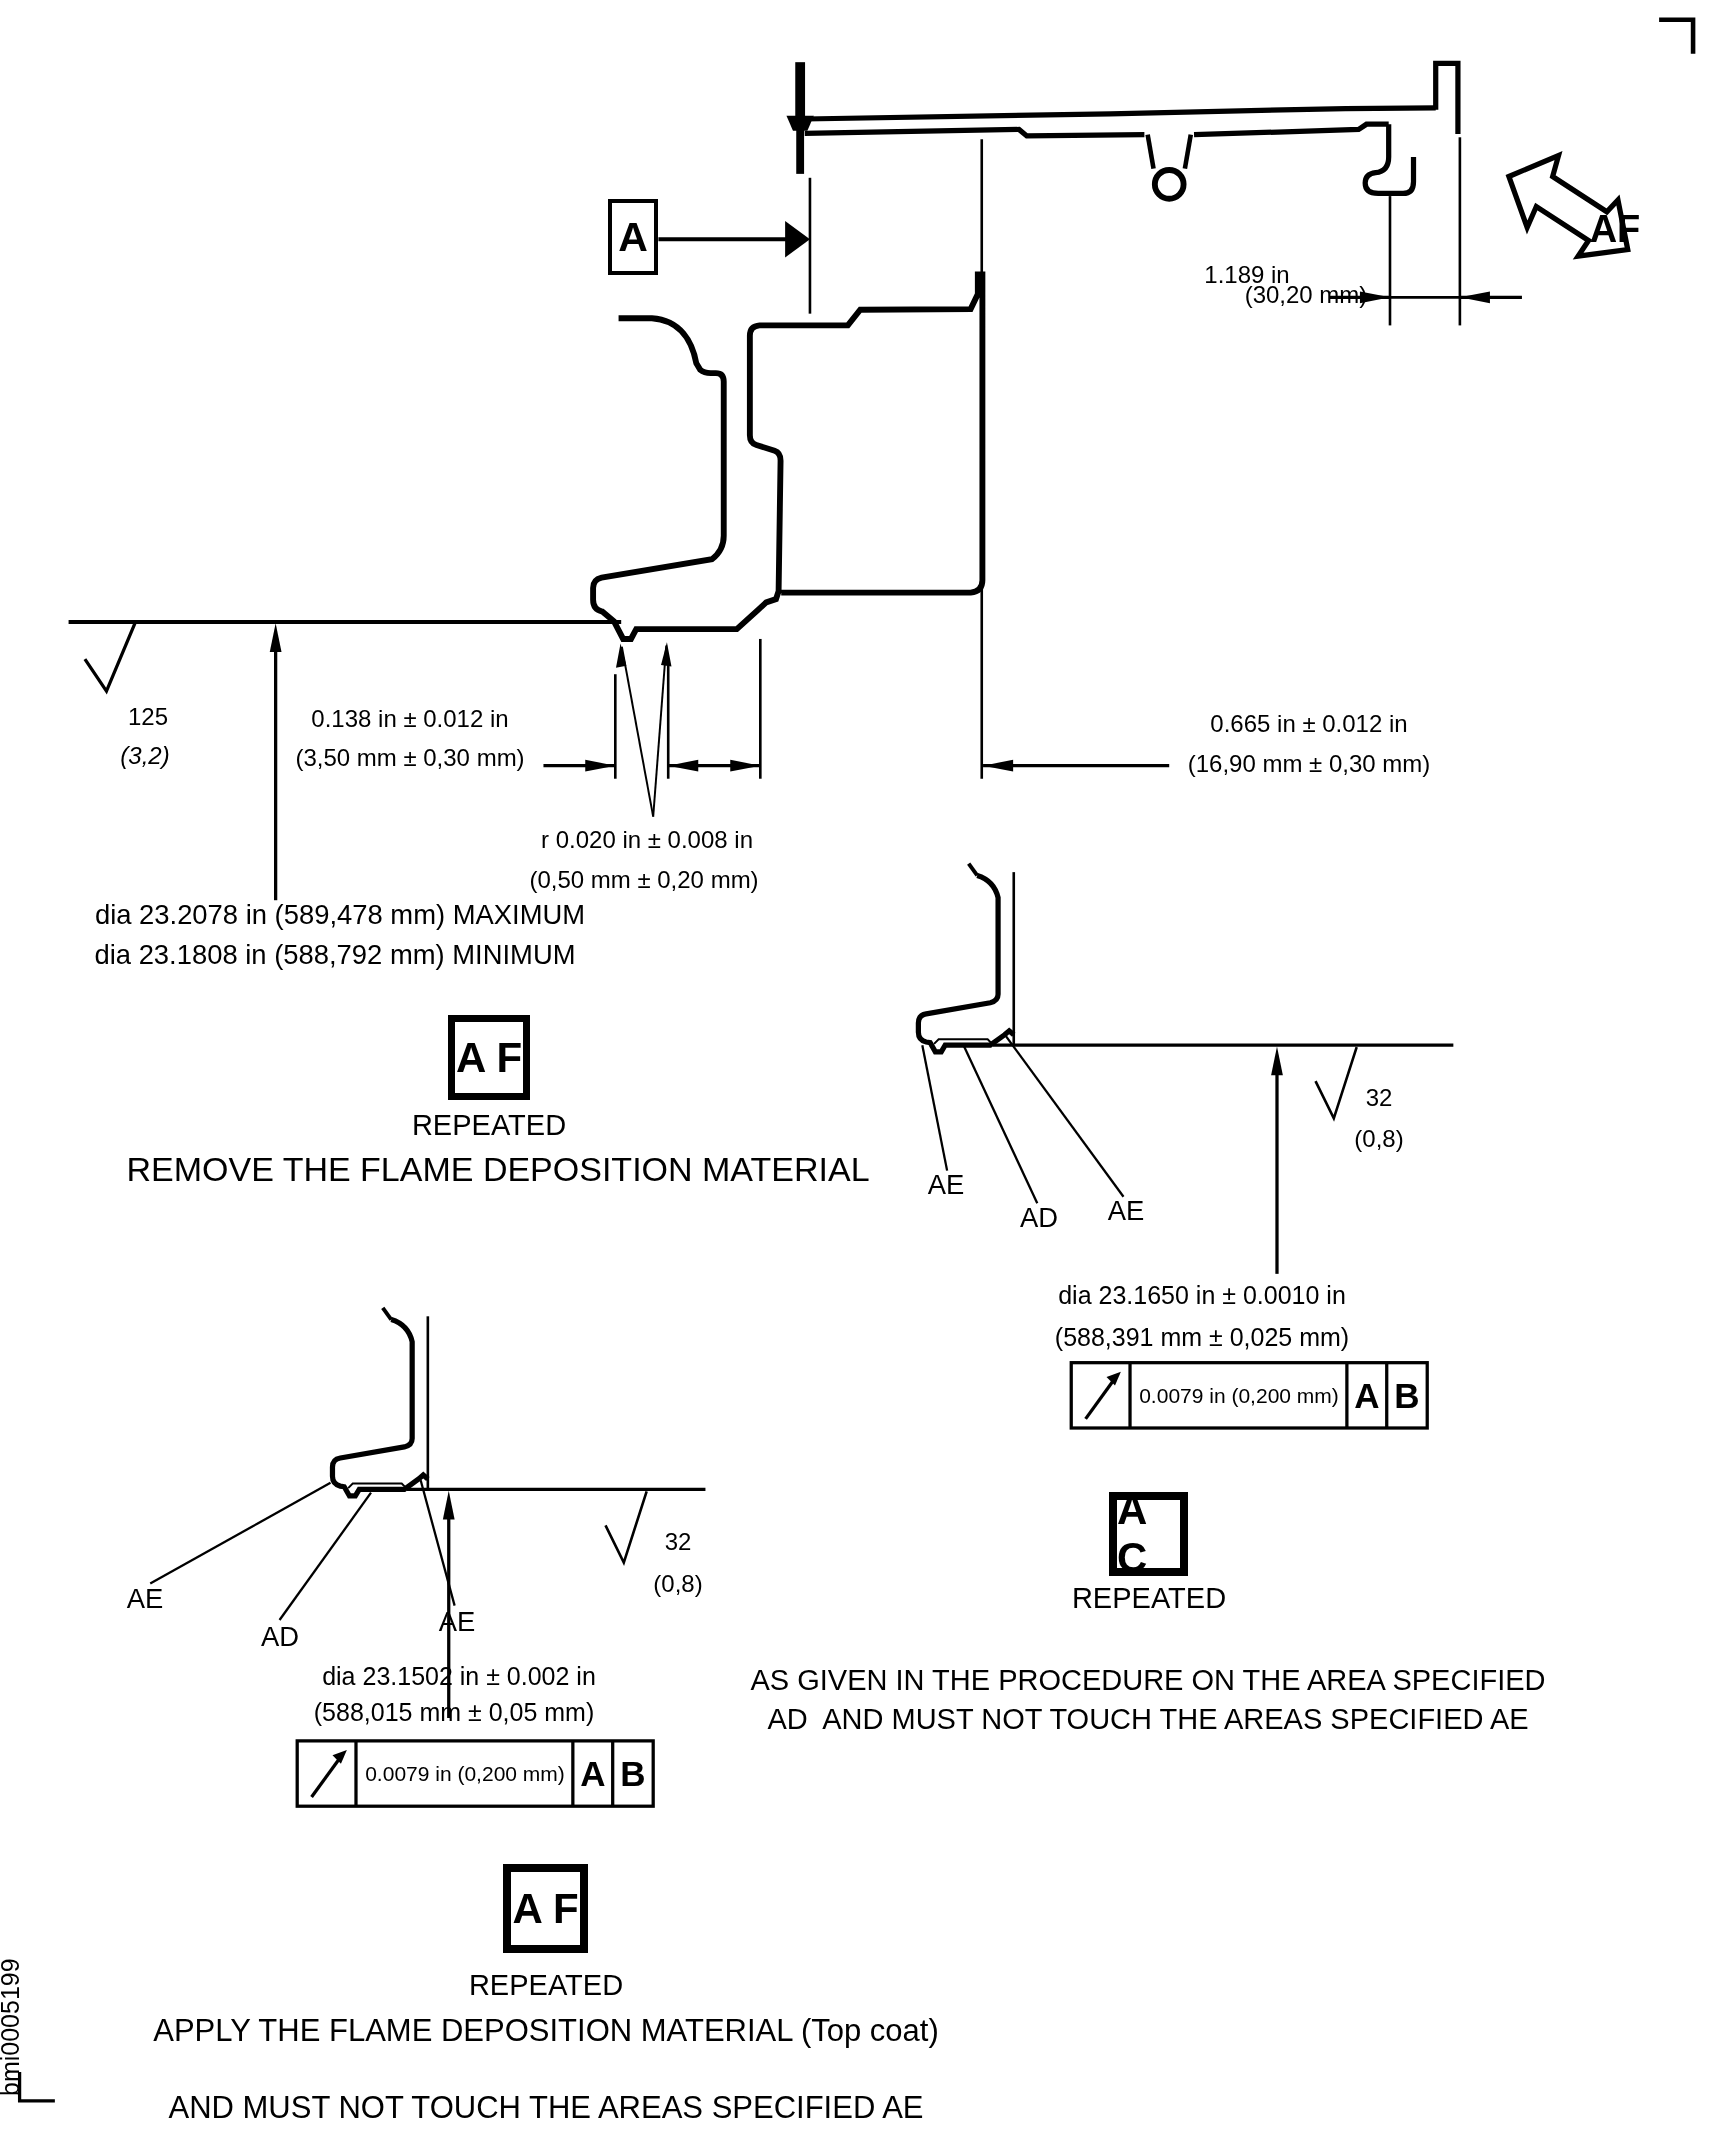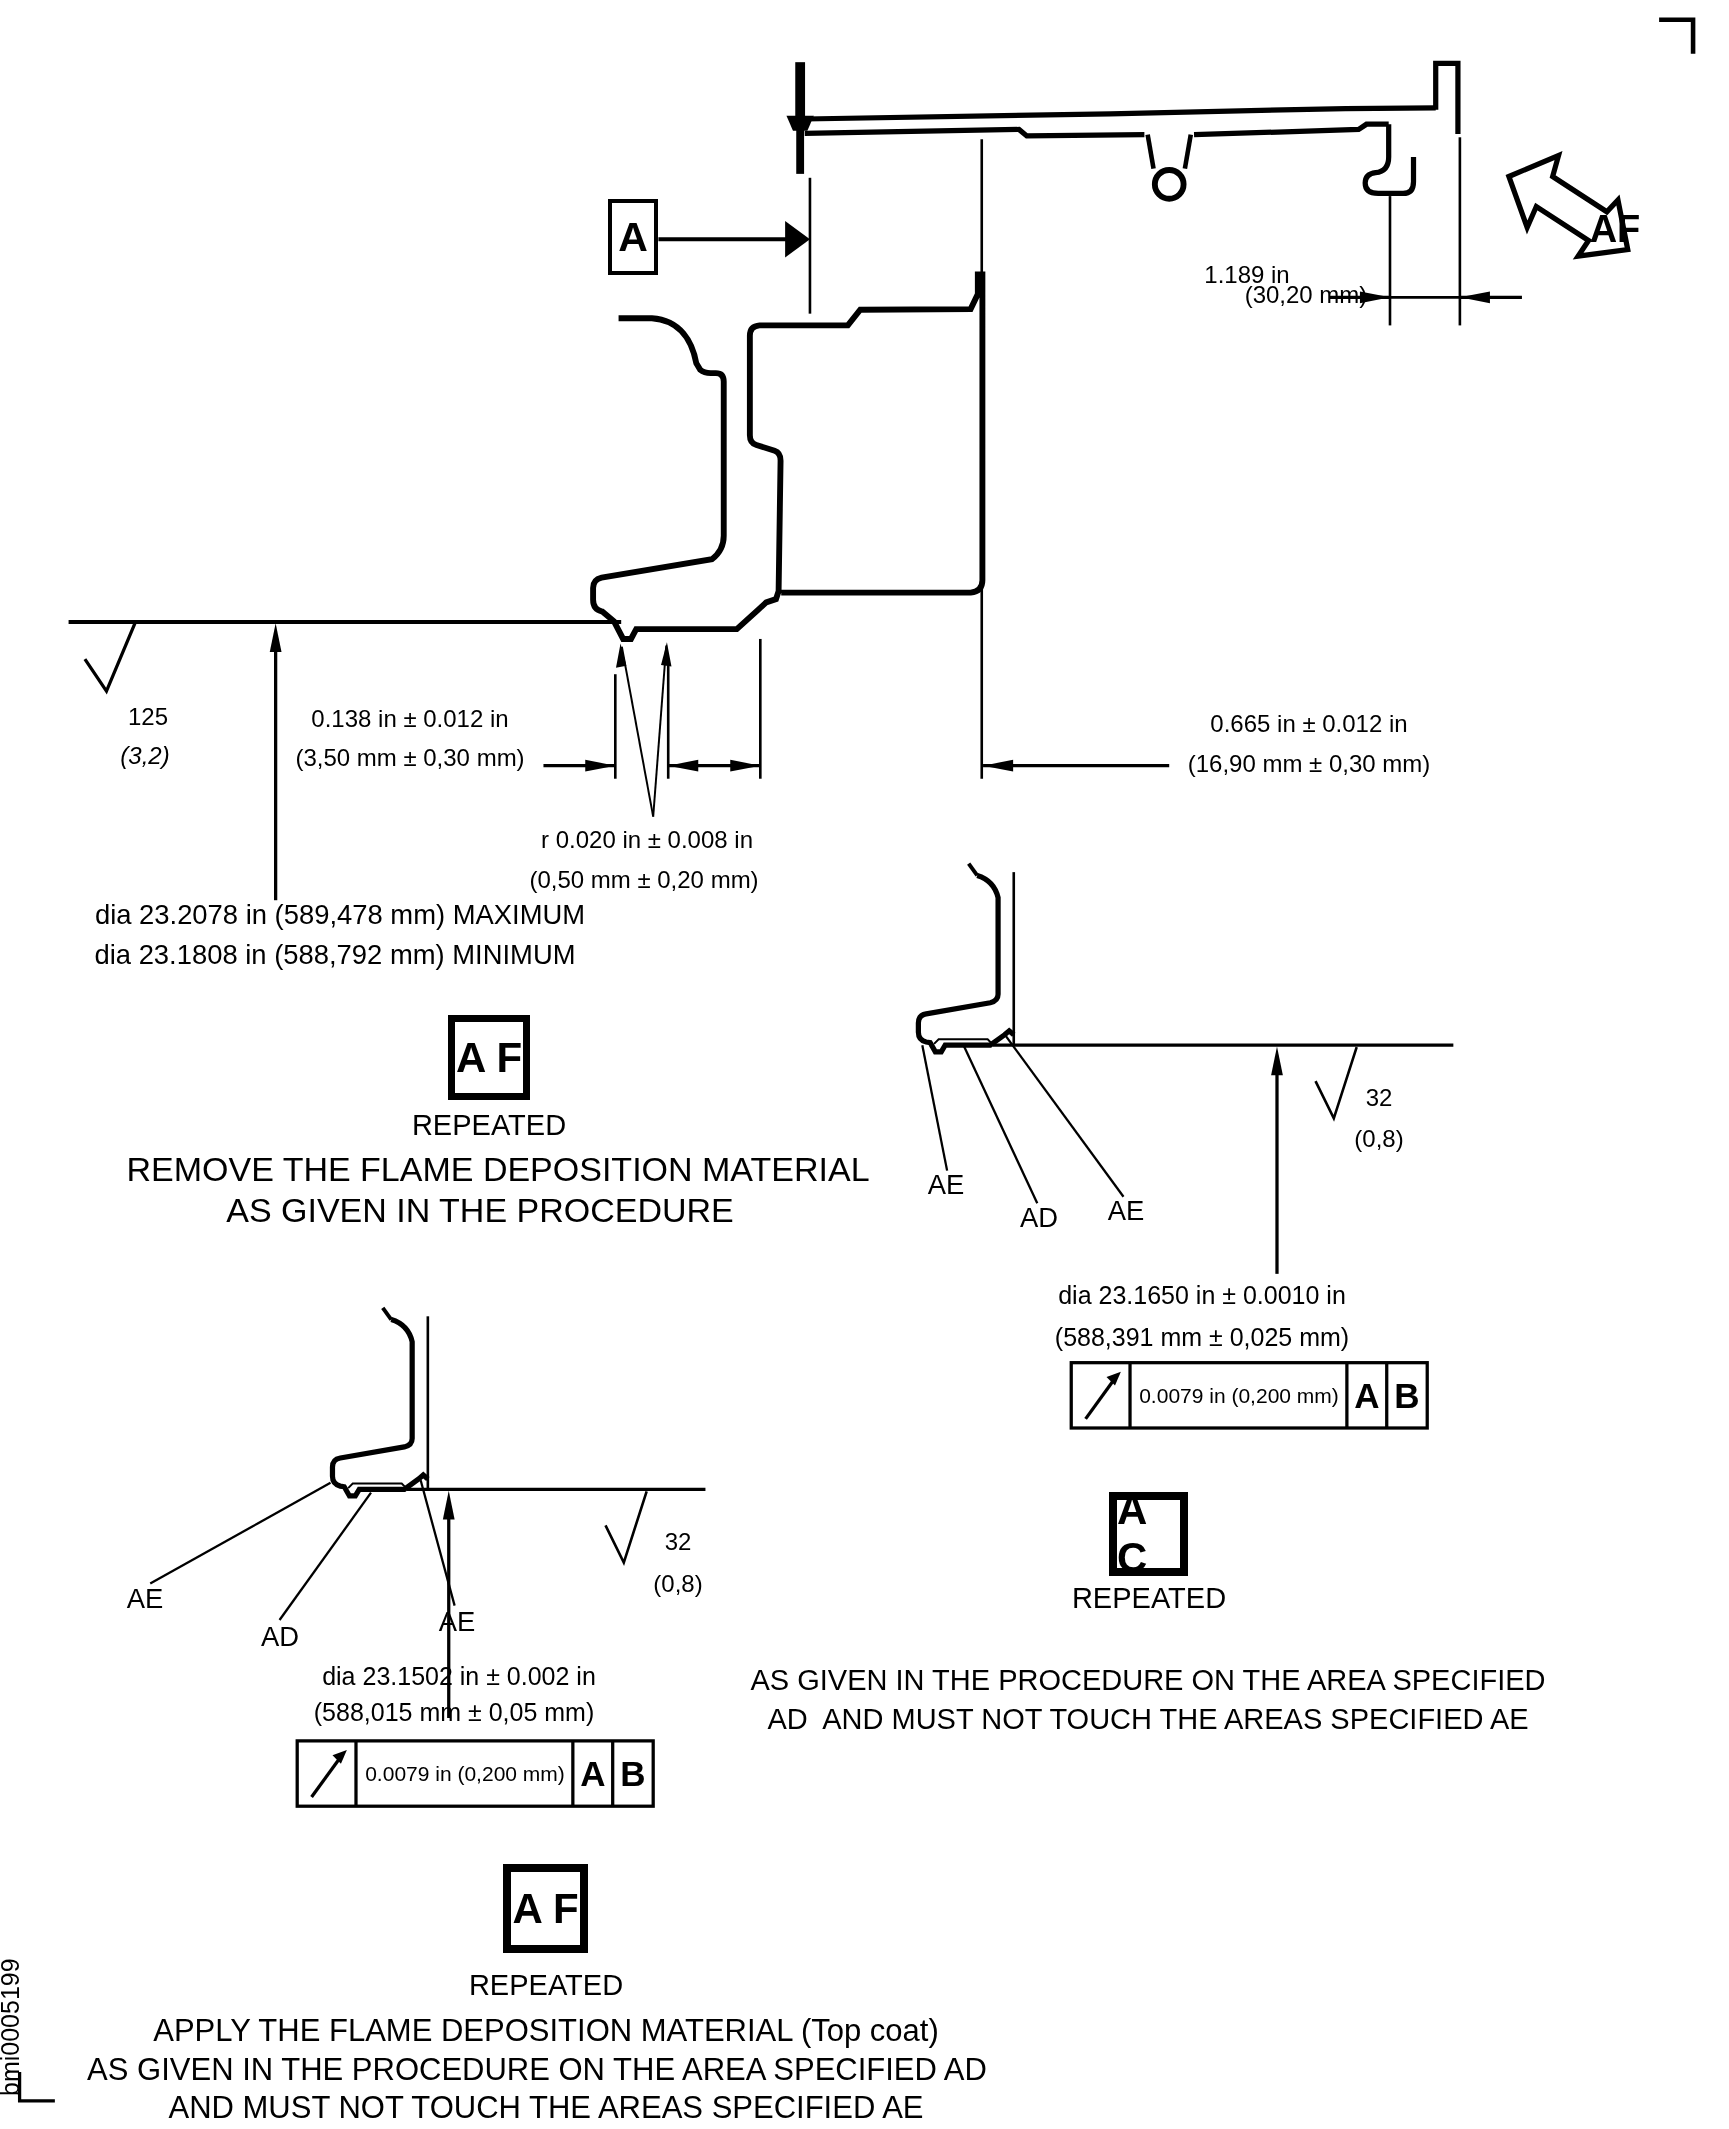--- a/index.html
+++ b/index.html
@@ -199,21 +199,20 @@
   <div class="t" style="left:647px;top:840px;font-size:24px;">r 0.020 in ± 0.008 in</div>
   <div class="t" style="left:644px;top:880px;font-size:24px;">(0,50 mm ± 0,20 mm)</div>
   <div class="t" style="left:340px;top:915px;font-size:27.4px;">dia 23.2078 in (589,478 mm) MAXIMUM</div>
   <div class="t" style="left:335px;top:955px;font-size:27.4px;">dia 23.1808 in (588,792 mm) MINIMUM</div>
 
   <div class="flag" style="left:448px;top:1015px;width:68px;height:71px;font-size:42px;">
       <span>A F</span>
     </div>
   <div class="t" style="left:489px;top:1126px;font-size:29px;">REPEATED</div>
   <div class="t" style="left:480px;top:1169px;font-size:34px;margin-left:18px;">REMOVE THE FLAME DEPOSITION MATERIAL</div>
-  <div class="t" style="left:480px;top:1210px;font-size:34px;">AS GIVEN IN THE PROCEDURE</div>
 
   <div class="t" style="left:946px;top:1185px;font-size:27.4px;">AE</div>
   <div class="t" style="left:1039px;top:1218px;font-size:27.4px;">AD</div>
   <div class="t" style="left:1126px;top:1211px;font-size:27.4px;">AE</div>
   <div class="t" style="left:1379px;top:1098px;font-size:24px;">32</div>
   <div class="t" style="left:1379px;top:1139px;font-size:24px;">(0,8)</div>
   <div class="t" style="left:1202px;top:1295px;font-size:25px;">dia 23.1650 in ± 0.0010 in</div>
   <div class="t" style="left:1202px;top:1337px;font-size:25px;">(588,391 mm ± 0,025 mm)</div>
   <div class="t" style="left:1239px;top:1396px;font-size:21px;">0.0079 in (0,200 mm)</div>
   <div class="t b" style="left:1367px;top:1396px;font-size:35px;">A</div>
@@ -233,19 +232,18 @@
   <div class="t" style="left:459px;top:1676px;font-size:25px;">dia 23.1502 in ± 0.002 in</div>
   <div class="t" style="left:454px;top:1712px;font-size:25px;">(588,015 mm ± 0,05 mm)</div>
   <div class="t" style="left:465px;top:1774px;font-size:21px;">0.0079 in (0,200 mm)</div>
   <div class="t b" style="left:593px;top:1774px;font-size:35px;">A</div>
   <div class="t b" style="left:633px;top:1774px;font-size:35px;">B</div>
   <div class="flag th" style="left:503px;top:1864px;width:69px;height:73px;font-size:42px;">
       <span>A F</span>
     </div>
   <div class="t" style="left:546px;top:1986px;font-size:29px;">REPEATED</div>
   <div class="t" style="left:546px;top:2031px;font-size:31px;">APPLY THE FLAME DEPOSITION MATERIAL (Top coat)</div>
-  <div class="t" style="left:537px;top:2070px;font-size:31px;">AS GIVEN IN THE PROCEDURE ON THE AREA SPECIFIED AD</div>
   <div class="t" style="left:546px;top:2108px;font-size:31px;">AND MUST NOT TOUCH THE AREAS SPECIFIED AE</div>
 
   <div class="rot" style="left:25px;top:2067px;font-size:25px;">bmi0005199</div>
 
 </div>
 
 
 </body></html>

